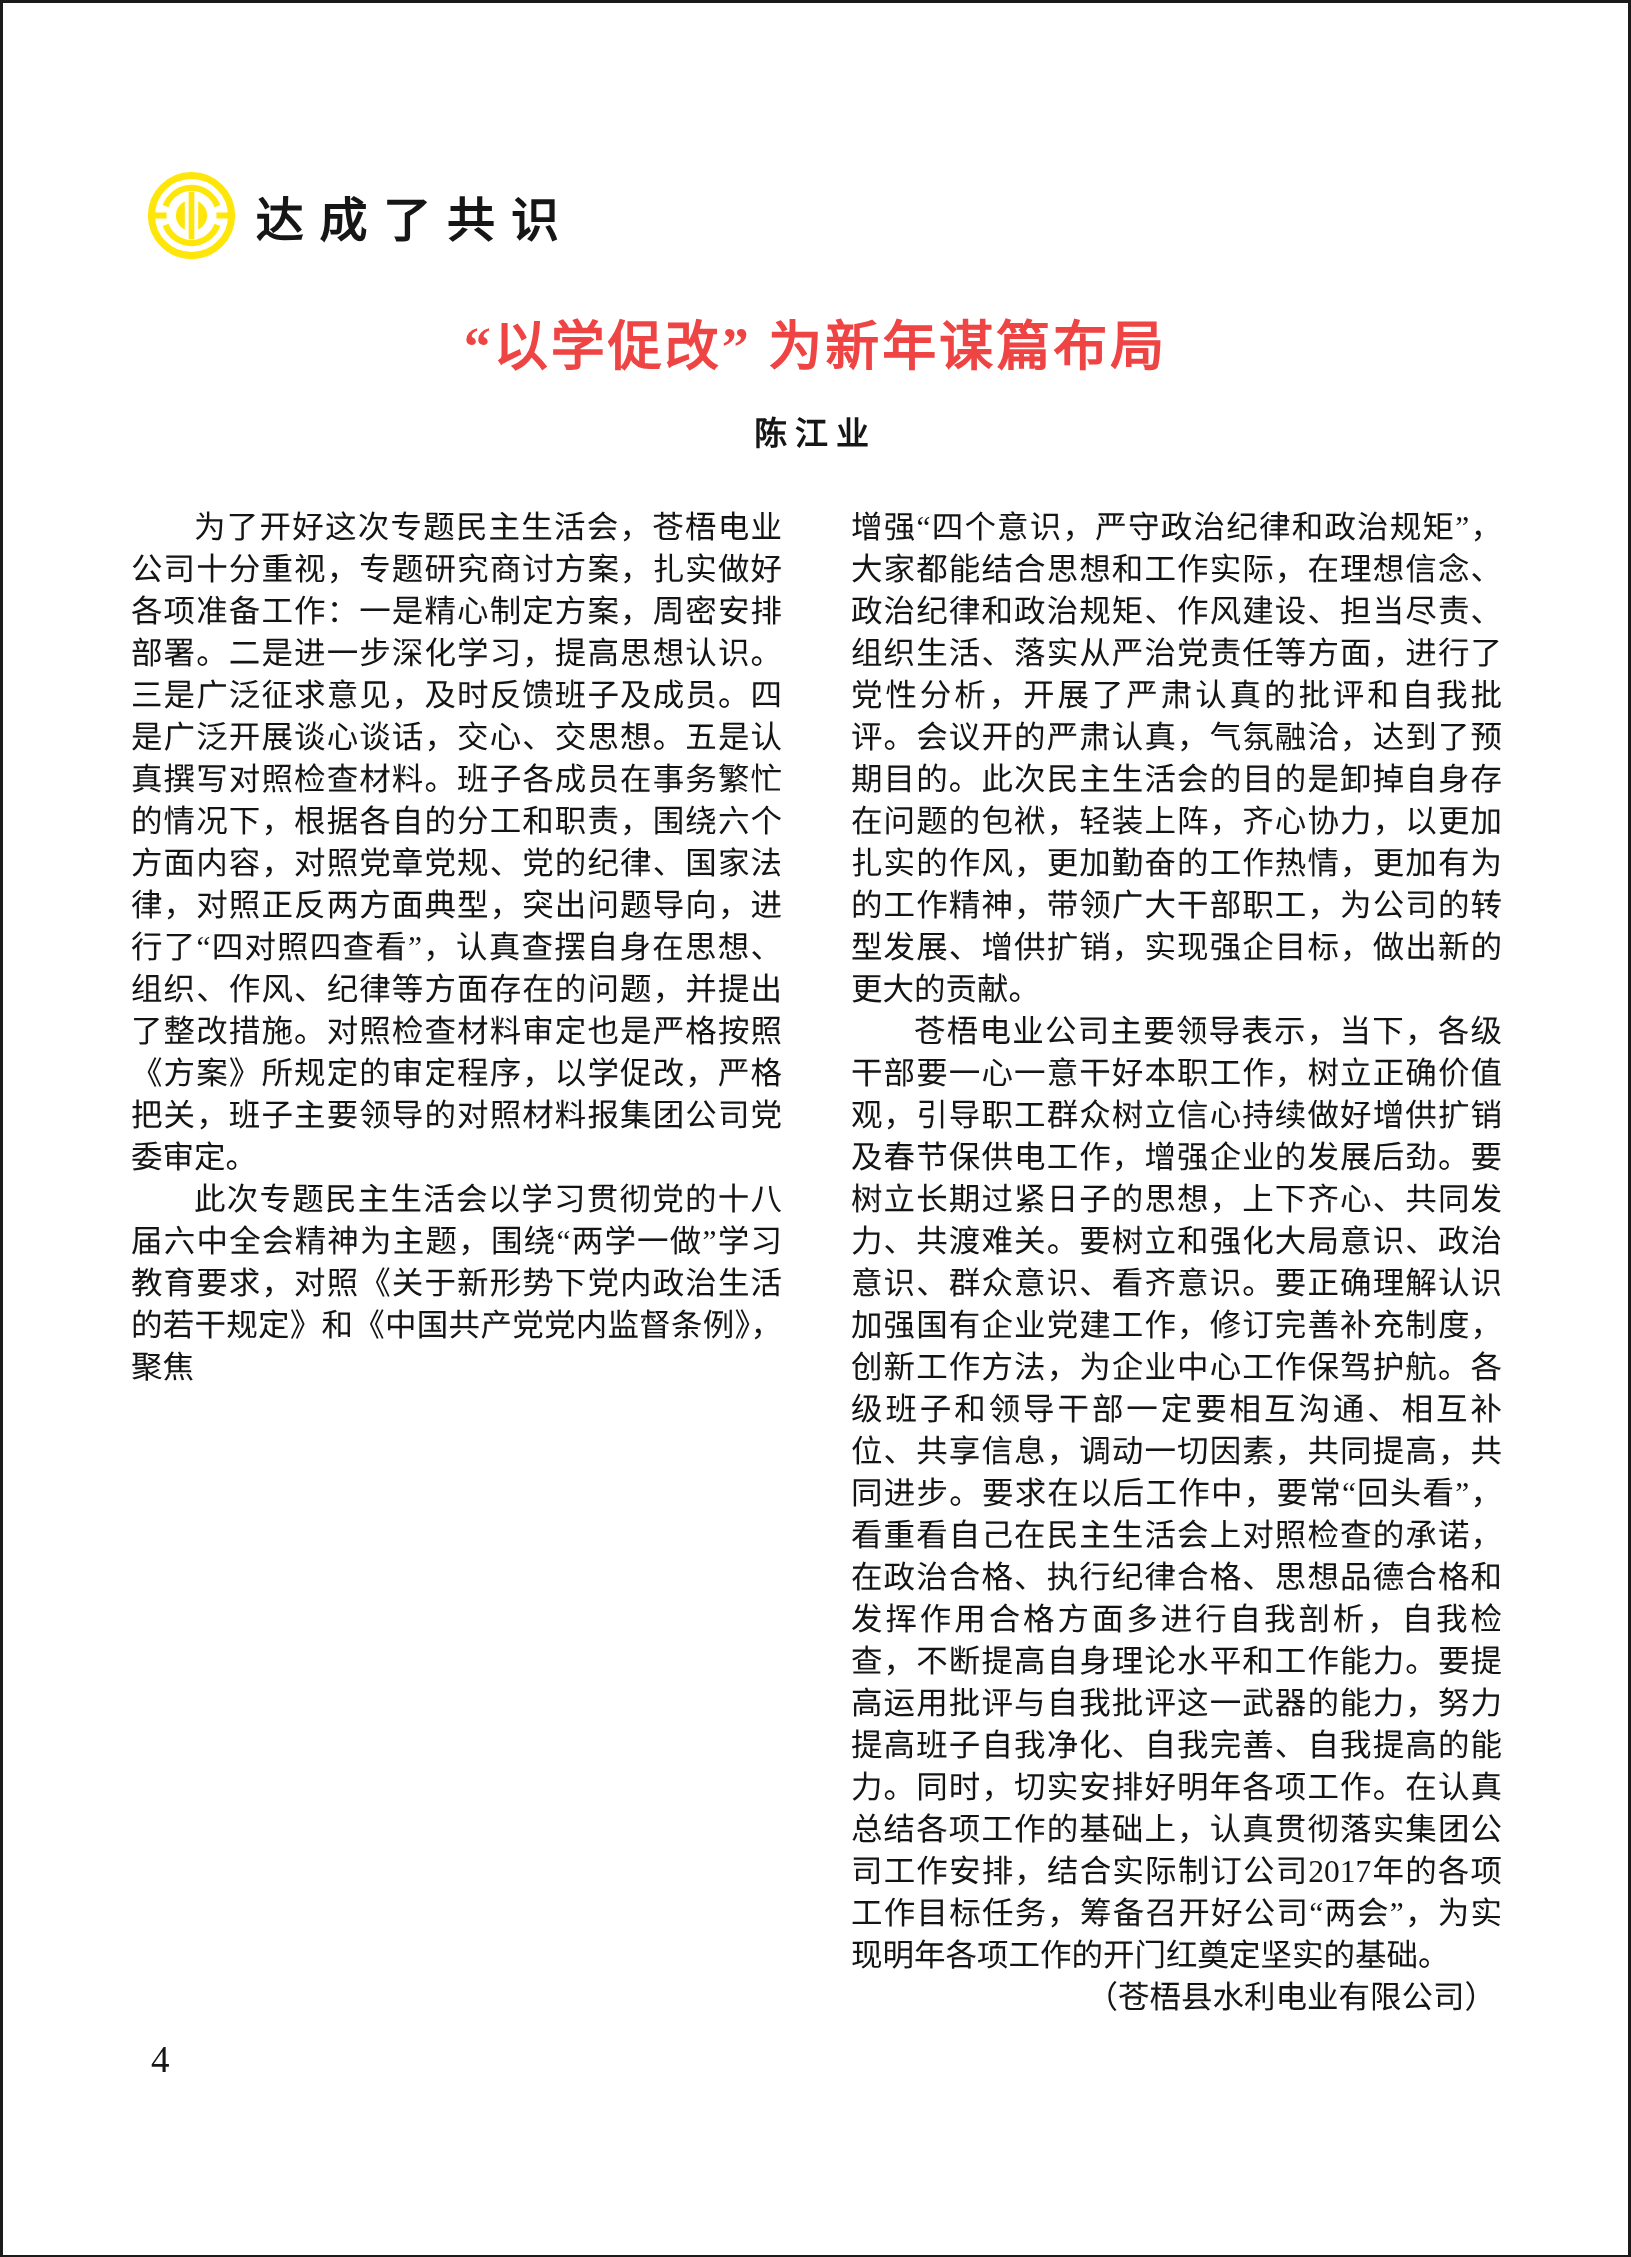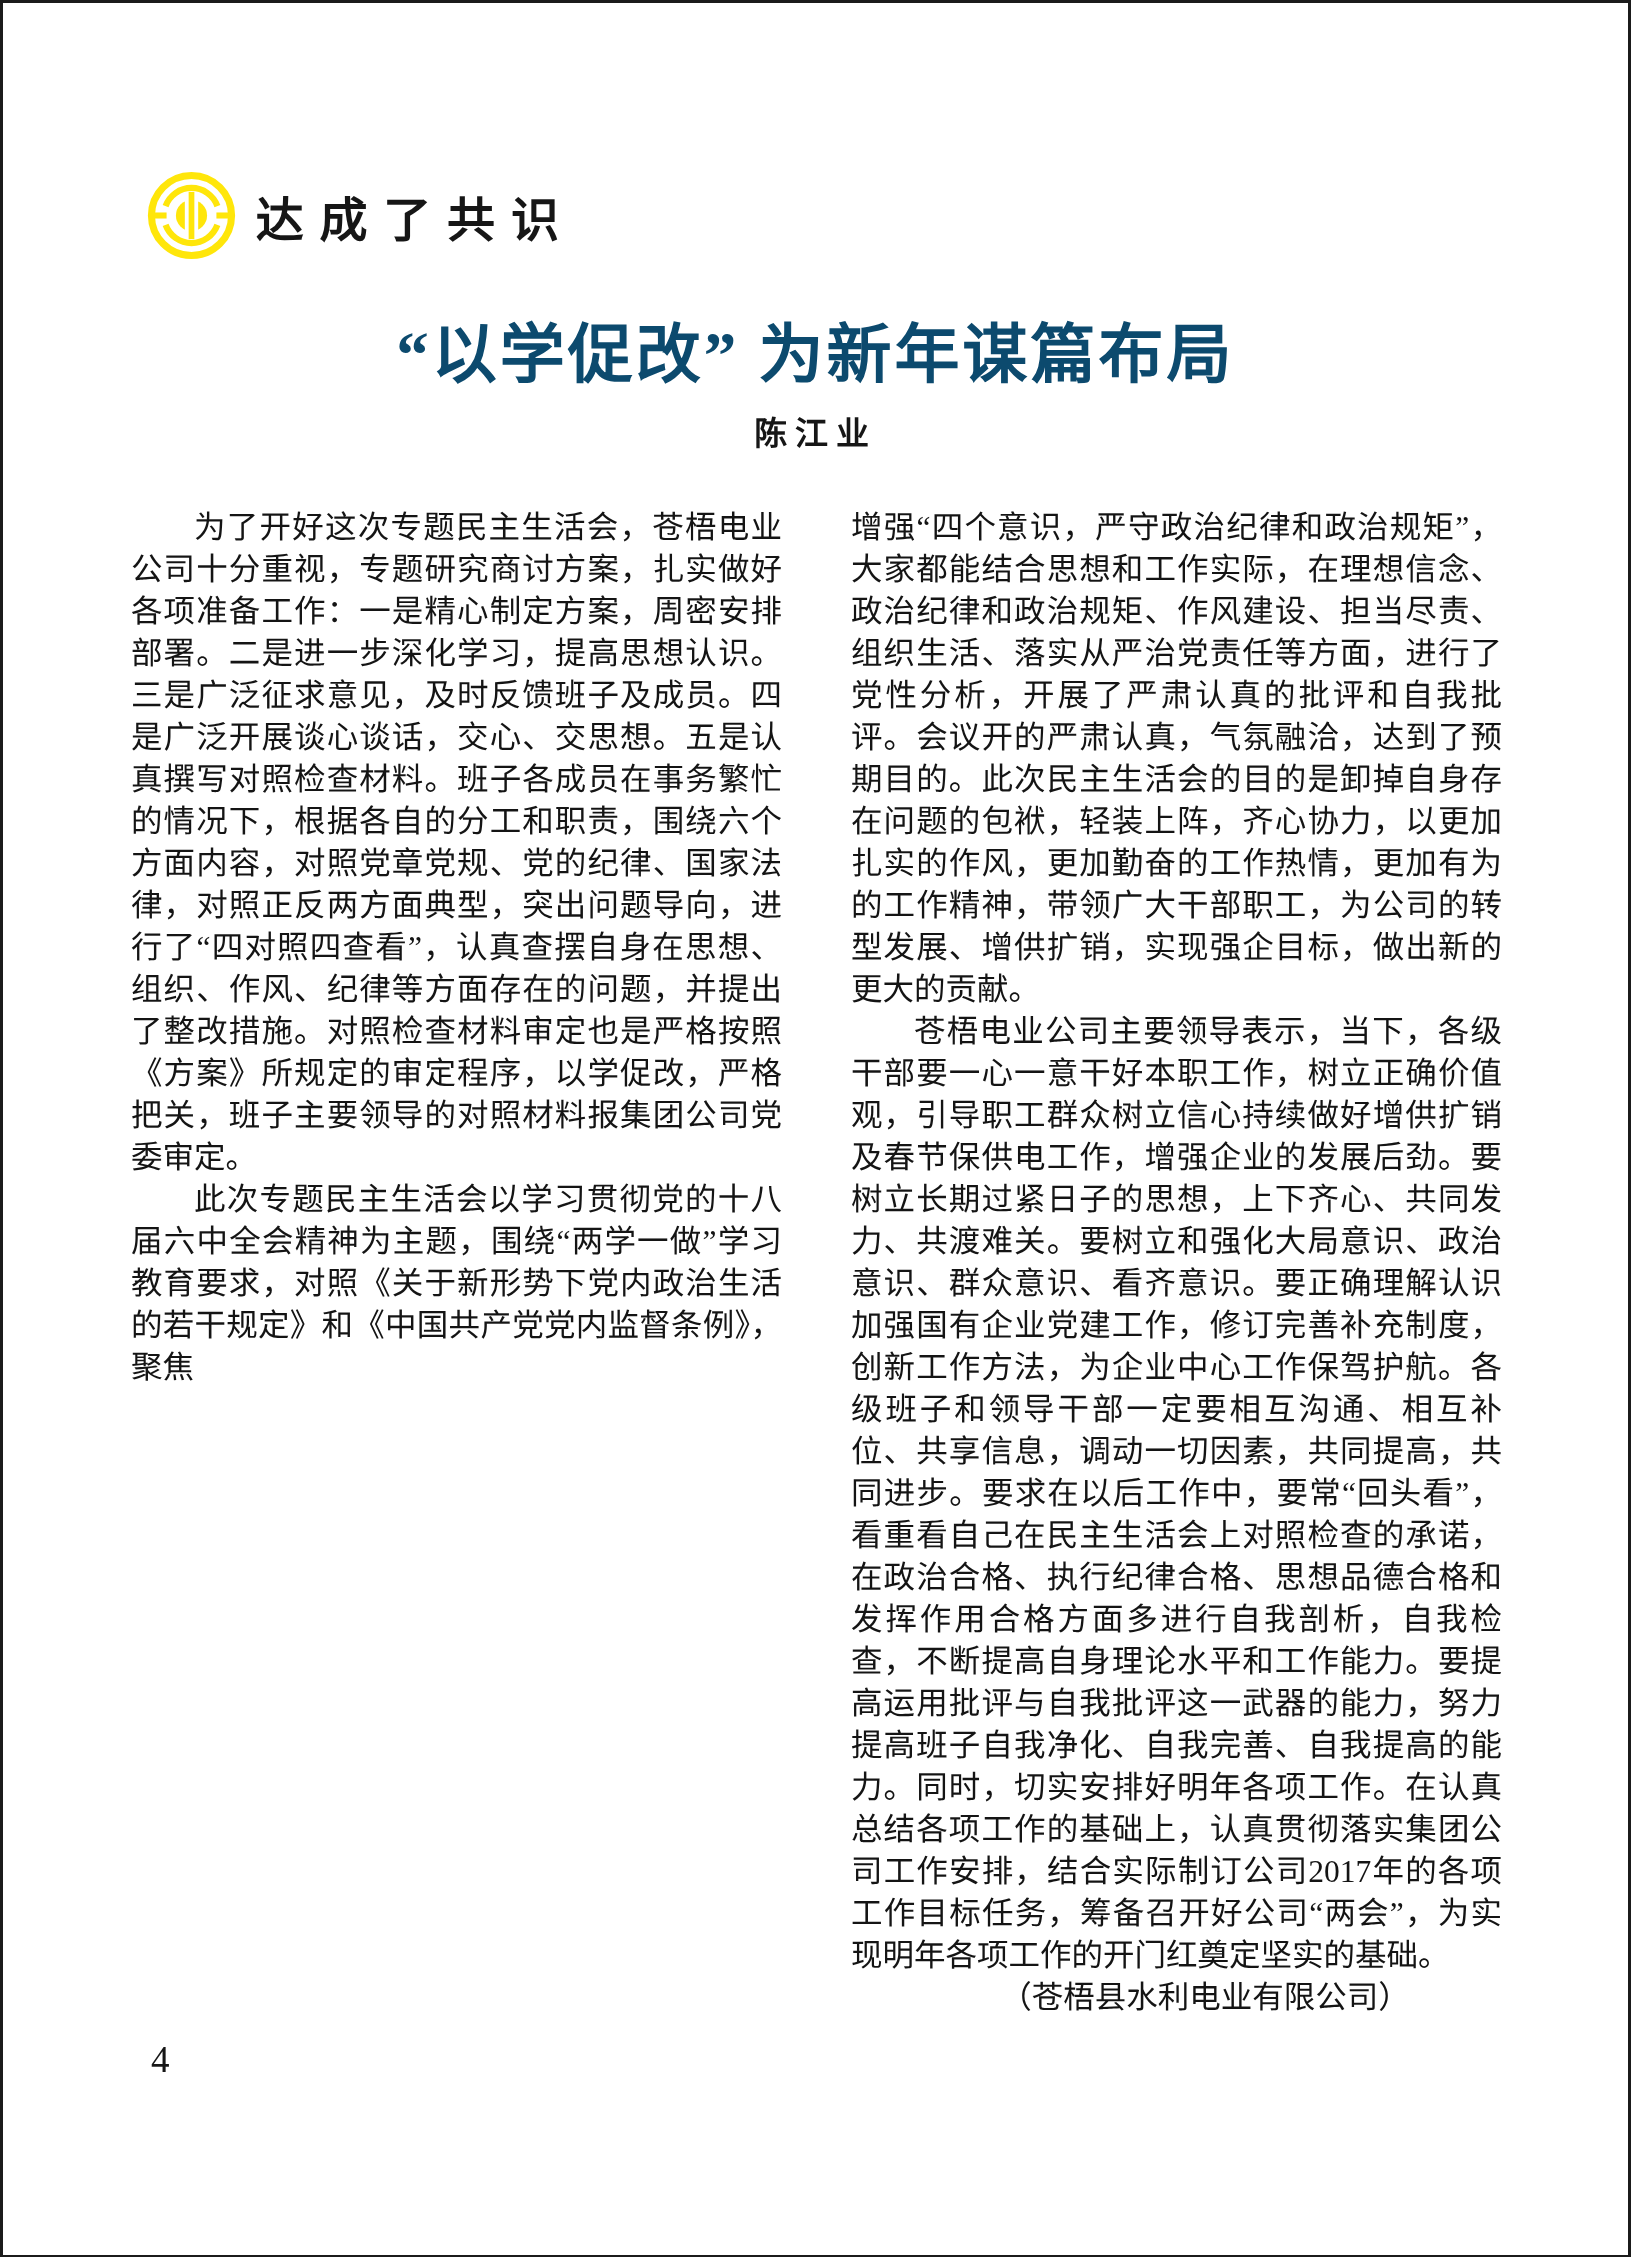--- a/index.html
+++ b/index.html
@@ -36,24 +36,24 @@
     white-space: nowrap;
   }
 
   
   .article-title {
     position: absolute;
     top: 299px;
     left: 0;
     width: 100%;
     text-align: center;
-    font-size: 65px;
+    font-size: 54px;
     font-weight: bold;
     letter-spacing: 3px;
-    color: #0c4a6e;
+    color: #ef4444;
   }
   .article-author {
     position: absolute;
     top: 404px;
     left: 0;
     width: 100%;
     text-align: center;
     font-size: 33px;
     font-weight: bold;
     letter-spacing: 7.9px;
@@ -72,21 +72,21 @@
     line-height: 42px;
     text-align: justify;
     color: #141414;
   }
   .col { width: 651px; }
   .col.left { margin-right: 69px; }
   .article-body p { margin: 0; text-indent: 2em; }
   .article-body p.cont { text-indent: 0; }
   .attribution {
     text-indent: 0;
-    text-align: center;
+    text-align: right;
     padding-right: 5.9px;
   }
 
   
   .page-number {
     position: absolute;
     left: 148px;
     top: 2035px;
     font-size: 37px;
     color: #161616;

